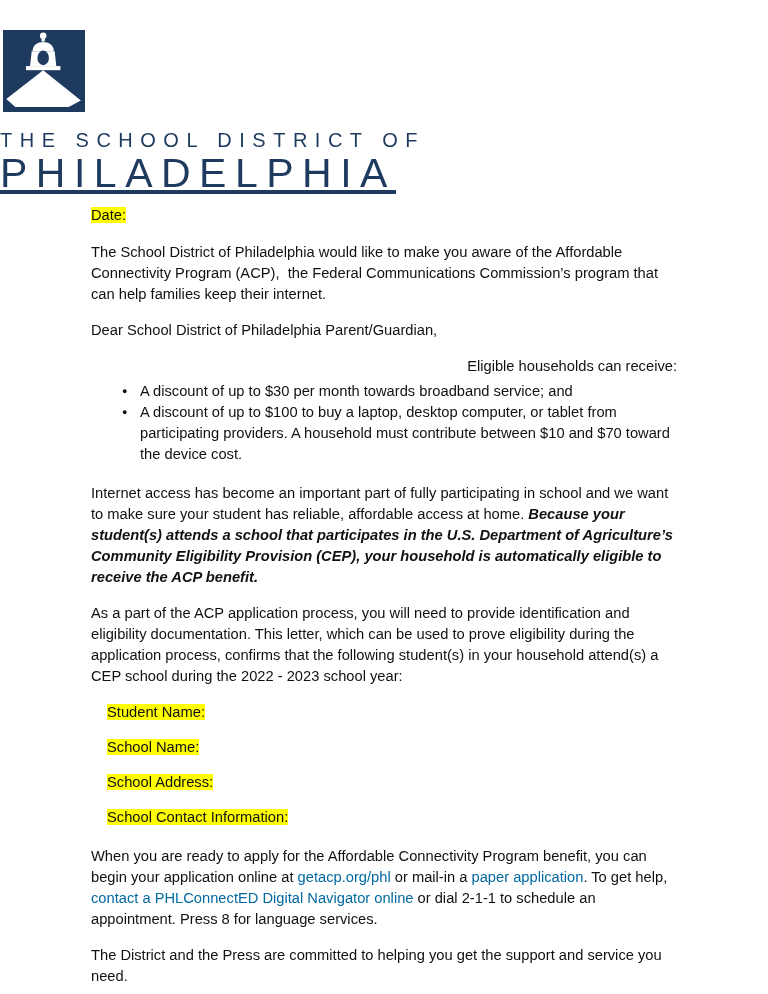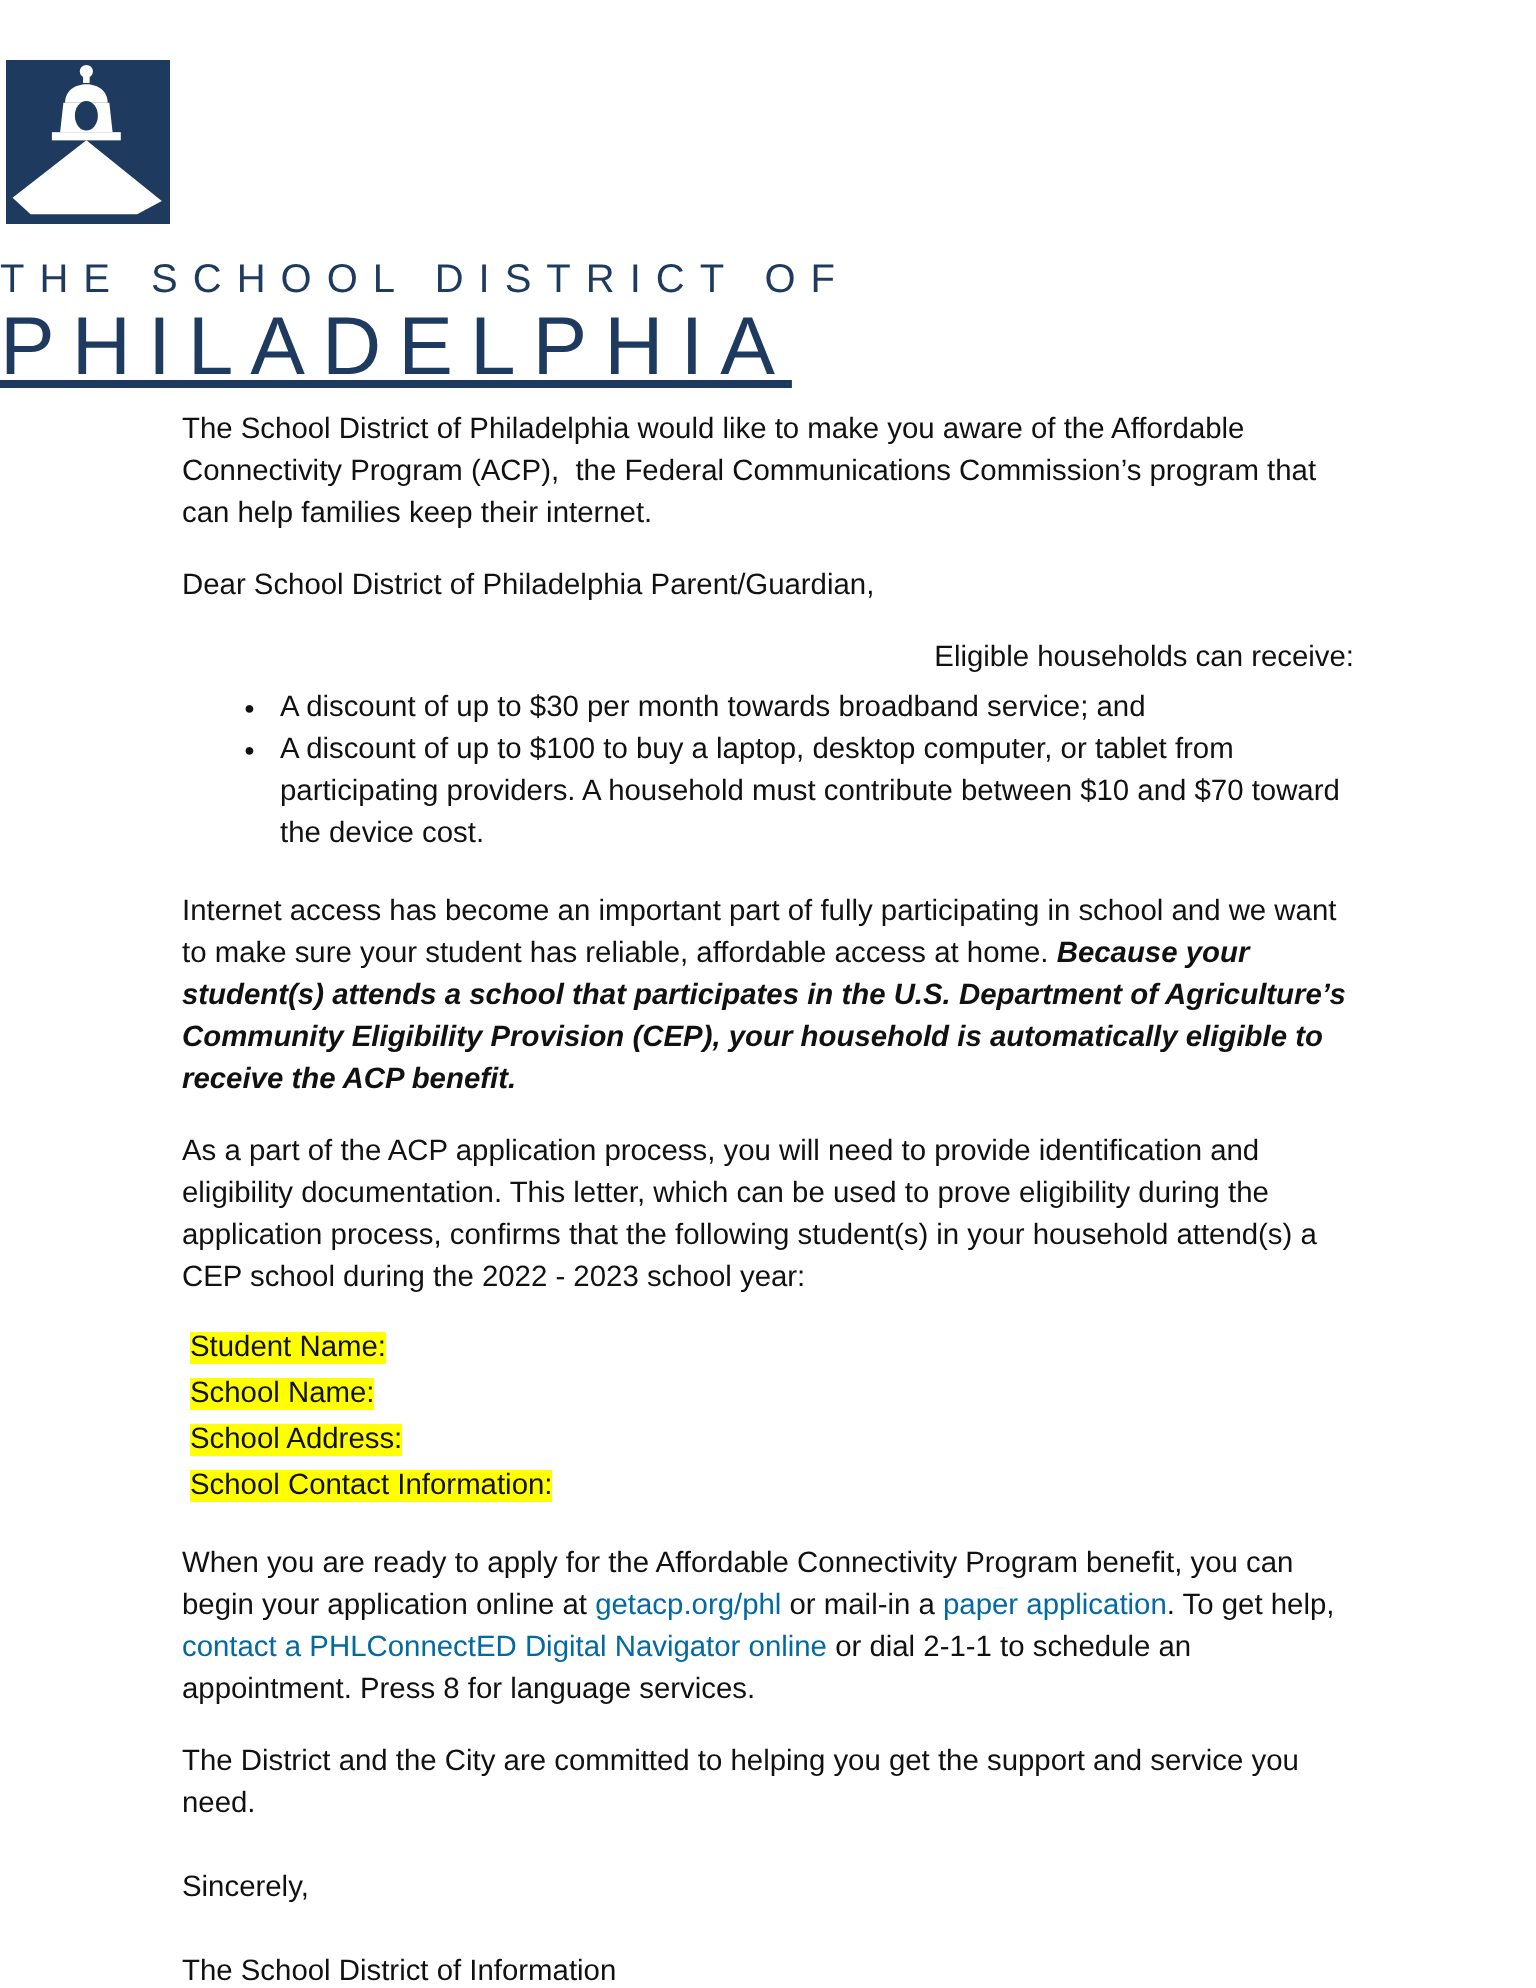--- a/index.html
+++ b/index.html
@@ -61,21 +61,21 @@
   .bullets li {
     display: grid;
     grid-template-columns: 18px 1fr;
     margin-left: 31px;
     align-items: start;
   }
   .bullet-marker { font-size: 9px; line-height: 21px; }
   .bold-italic { font-weight: bold; font-style: italic; }
   a.doclink { color: #0369a1; cursor: pointer; }
   .fields { margin: 3px 0 19px 0; line-height: 19px; }
-  .fields .field-line { margin: 4px; }
+  .fields .field-line { margin: 16px; }
   .sig-block { margin-top: 21px; }
 </style>
 </head>
 <body>
 
 <div class="page">
 
   <div class="logo-wrap">
     <svg class="crest" viewBox="0 0 100 100" width="88" height="82" aria-hidden="true">
       <rect x="0" y="0" width="100" height="100" fill="#1f3a5f"></rect>
@@ -90,20 +90,21 @@
       <ellipse cx="49" cy="34" rx="7" ry="9" fill="#1f3a5f"></ellipse>
     </svg>
     <div class="wordmark">
       <div class="logo-line1">THE SCHOOL DISTRICT OF</div>
       <div class="logo-line2">PHILADELPHIA</div>
     </div>
   </div>
 
   <div class="body-text">
 
+    <p class="para date-line"><span class="hl">Date:</span></p>
 
     <p class="para">The School District of Philadelphia would like to make you aware of the Affordable Connectivity Program (ACP),  the Federal Communications Commission’s program that can help families keep their internet.</p>
 
     <p class="para">Dear School District of Philadelphia Parent/Guardian,</p>
 
     <p class="para para-tight">Eligible households can receive:</p>
 
     <ul class="bullets">
       <li>
         <span class="bullet-marker">●</span>
@@ -121,20 +122,20 @@
 
     <div class="fields">
       <p class="field-line"><span class="hl">Student Name:</span></p>
       <p class="field-line"><span class="hl">School Name:</span></p>
       <p class="field-line"><span class="hl">School Address:</span></p>
       <p class="field-line"><span class="hl">School Contact Information:</span></p>
     </div>
 
     <p class="para"><span>When you are ready to apply for the Affordable Connectivity Program benefit, you can begin your application online at </span><a class="doclink">getacp.org/phl</a><span> or mail-in a </span><a class="doclink">paper application</a><span>. To get help, </span><a class="doclink">contact a PHLConnectED Digital Navigator online</a><span> or dial 2-1-1 to schedule an appointment. Press 8 for language services.</span></p>
 
-    <p class="para">The District and the City are committed to helping you get the support and service you need.</p>
+    <p class="para">The District and the Press are committed to helping you get the support and service you need.</p>
 
     <p class="para sig-block">Sincerely,</p>
 
     <p class="para sig-block">The School District of Information</p>
 
   </div>
 </div>
 
 </body></html>

